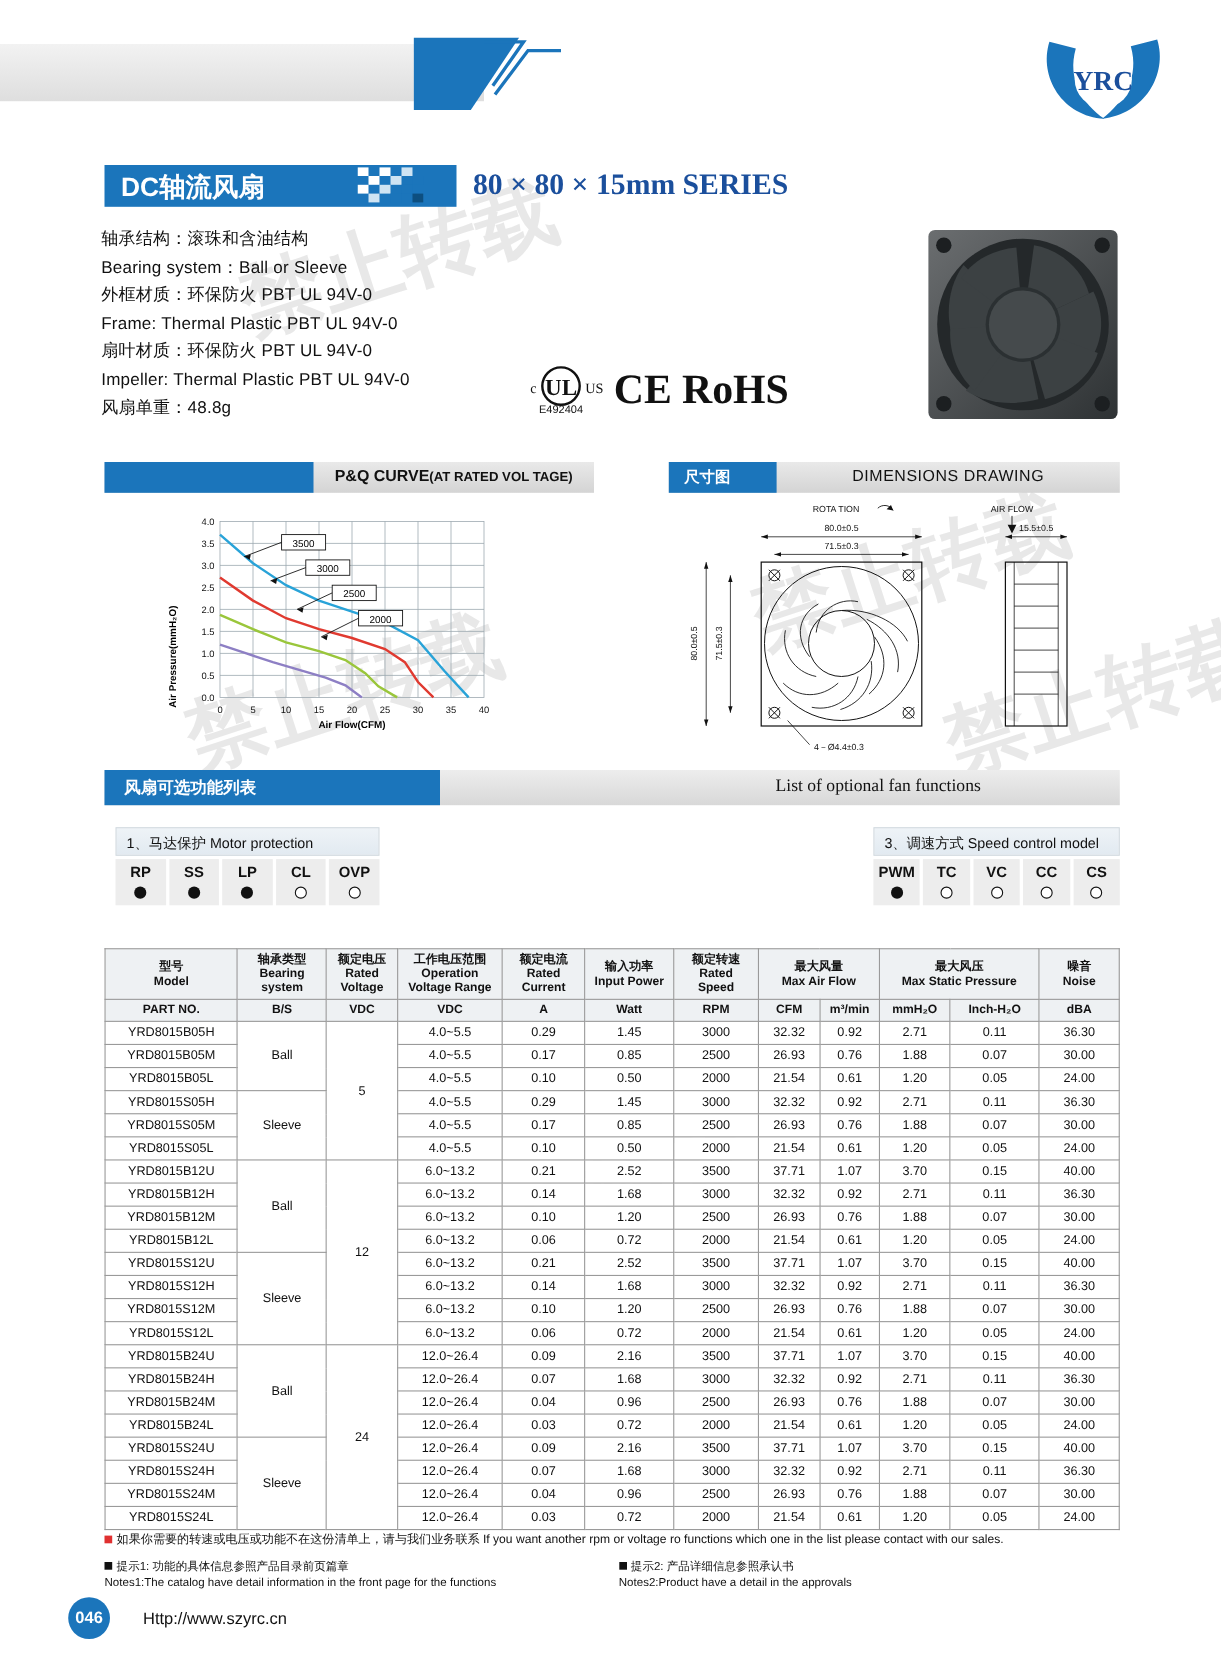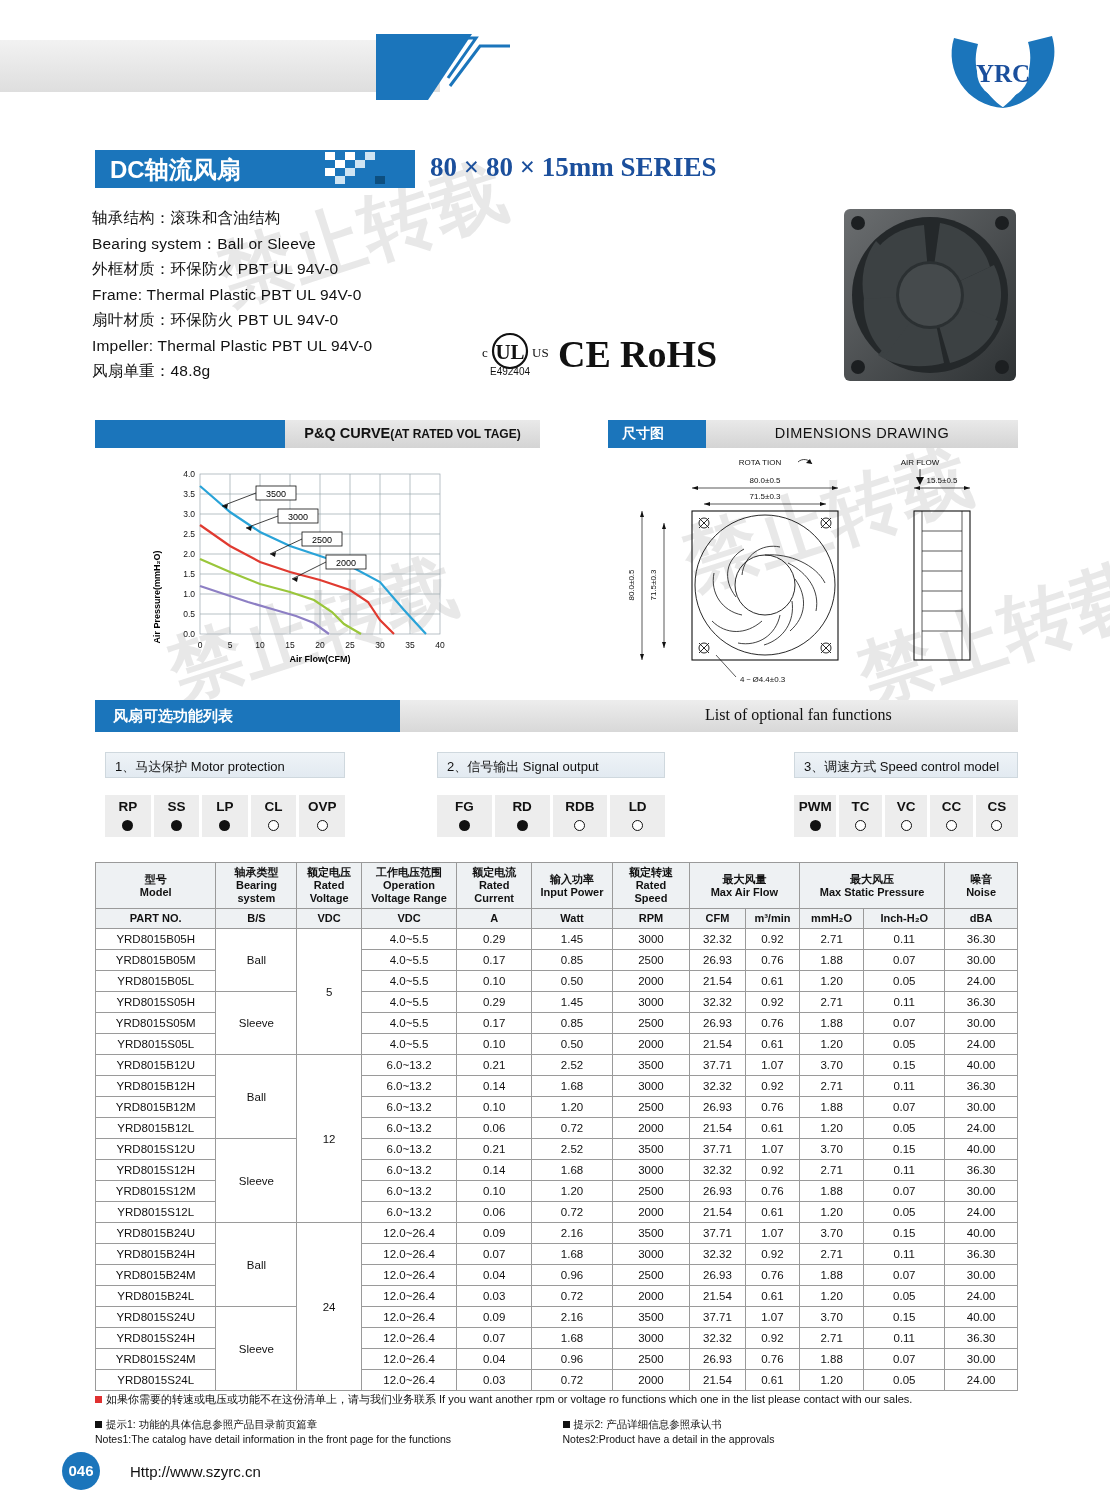--- a/index.html
+++ b/index.html
@@ -86,21 +86,21 @@
   }
   .bar-opt .blue { position:absolute; left:0; top:0; width:305px; height:32px; background:#1b75bb; }
   .bar-opt .cn { position:absolute; left:18px; top:7px; color:#fff; font-size:15px; font-weight:bold;font-family:Liberation Serif, serif; }
   .bar-opt .en { position:absolute; left:610px; top:6px; font-size:16px; font-family:"Liberation Serif", serif;}
 
   .opt-group { position:absolute; top:752px; }
   .opt-head {
     height:26px; background:linear-gradient(to bottom,#eef3f7,#e2eaf1);
     border:1px solid #cfd8de; font-size:13px; padding:5px 0 0 9px;
   }
-  .opt-cells { display:flex; margin-top:17px; }
+  .opt-cells { display:flex; margin-top:3px; }
   .opt-cell {
     flex:1; background:#ededed; margin-right:3px; text-align:center;
     padding:4px 0 2px;
   }
   .opt-cell:last-child { margin-right:0; }
   .opt-lbl { font-size:13.5px; font-weight:bold; }
   .dot { width:11px; height:11px; border-radius:50%; margin:6px auto 4px; }
   .dot.filled { background:#111; }
   .dot.open { border:1.6px solid #111; background:#fff; }
 
@@ -433,41 +433,20 @@
         <div class="opt-lbl">CL</div>
         <div class="dot open"></div>
       </div>
       <div class="opt-cell">
         <div class="opt-lbl">OVP</div>
         <div class="dot open"></div>
       </div>
     </div>
   </div>
 
-  <div class="opt-group" style="left:437px; width:228px;">
-    <div class="opt-head">2、信号输出 Signal output</div>
-    <div class="opt-cells">
-      <div class="opt-cell">
-        <div class="opt-lbl">FG</div>
-        <div class="dot filled"></div>
-      </div>
-      <div class="opt-cell">
-        <div class="opt-lbl">RD</div>
-        <div class="dot filled"></div>
-      </div>
-      <div class="opt-cell">
-        <div class="opt-lbl">RDB</div>
-        <div class="dot open"></div>
-      </div>
-      <div class="opt-cell">
-        <div class="opt-lbl">LD</div>
-        <div class="dot open"></div>
-      </div>
-    </div>
-  </div>
 
   <div class="opt-group" style="left:762px; width:256px;padding-left:32px;">
     <div class="opt-head">3、调速方式 Speed control model</div>
     <div class="opt-cells">
       <div class="opt-cell">
         <div class="opt-lbl">PWM</div>
         <div class="dot filled"></div>
       </div>
       <div class="opt-cell">
         <div class="opt-lbl">TC</div>

